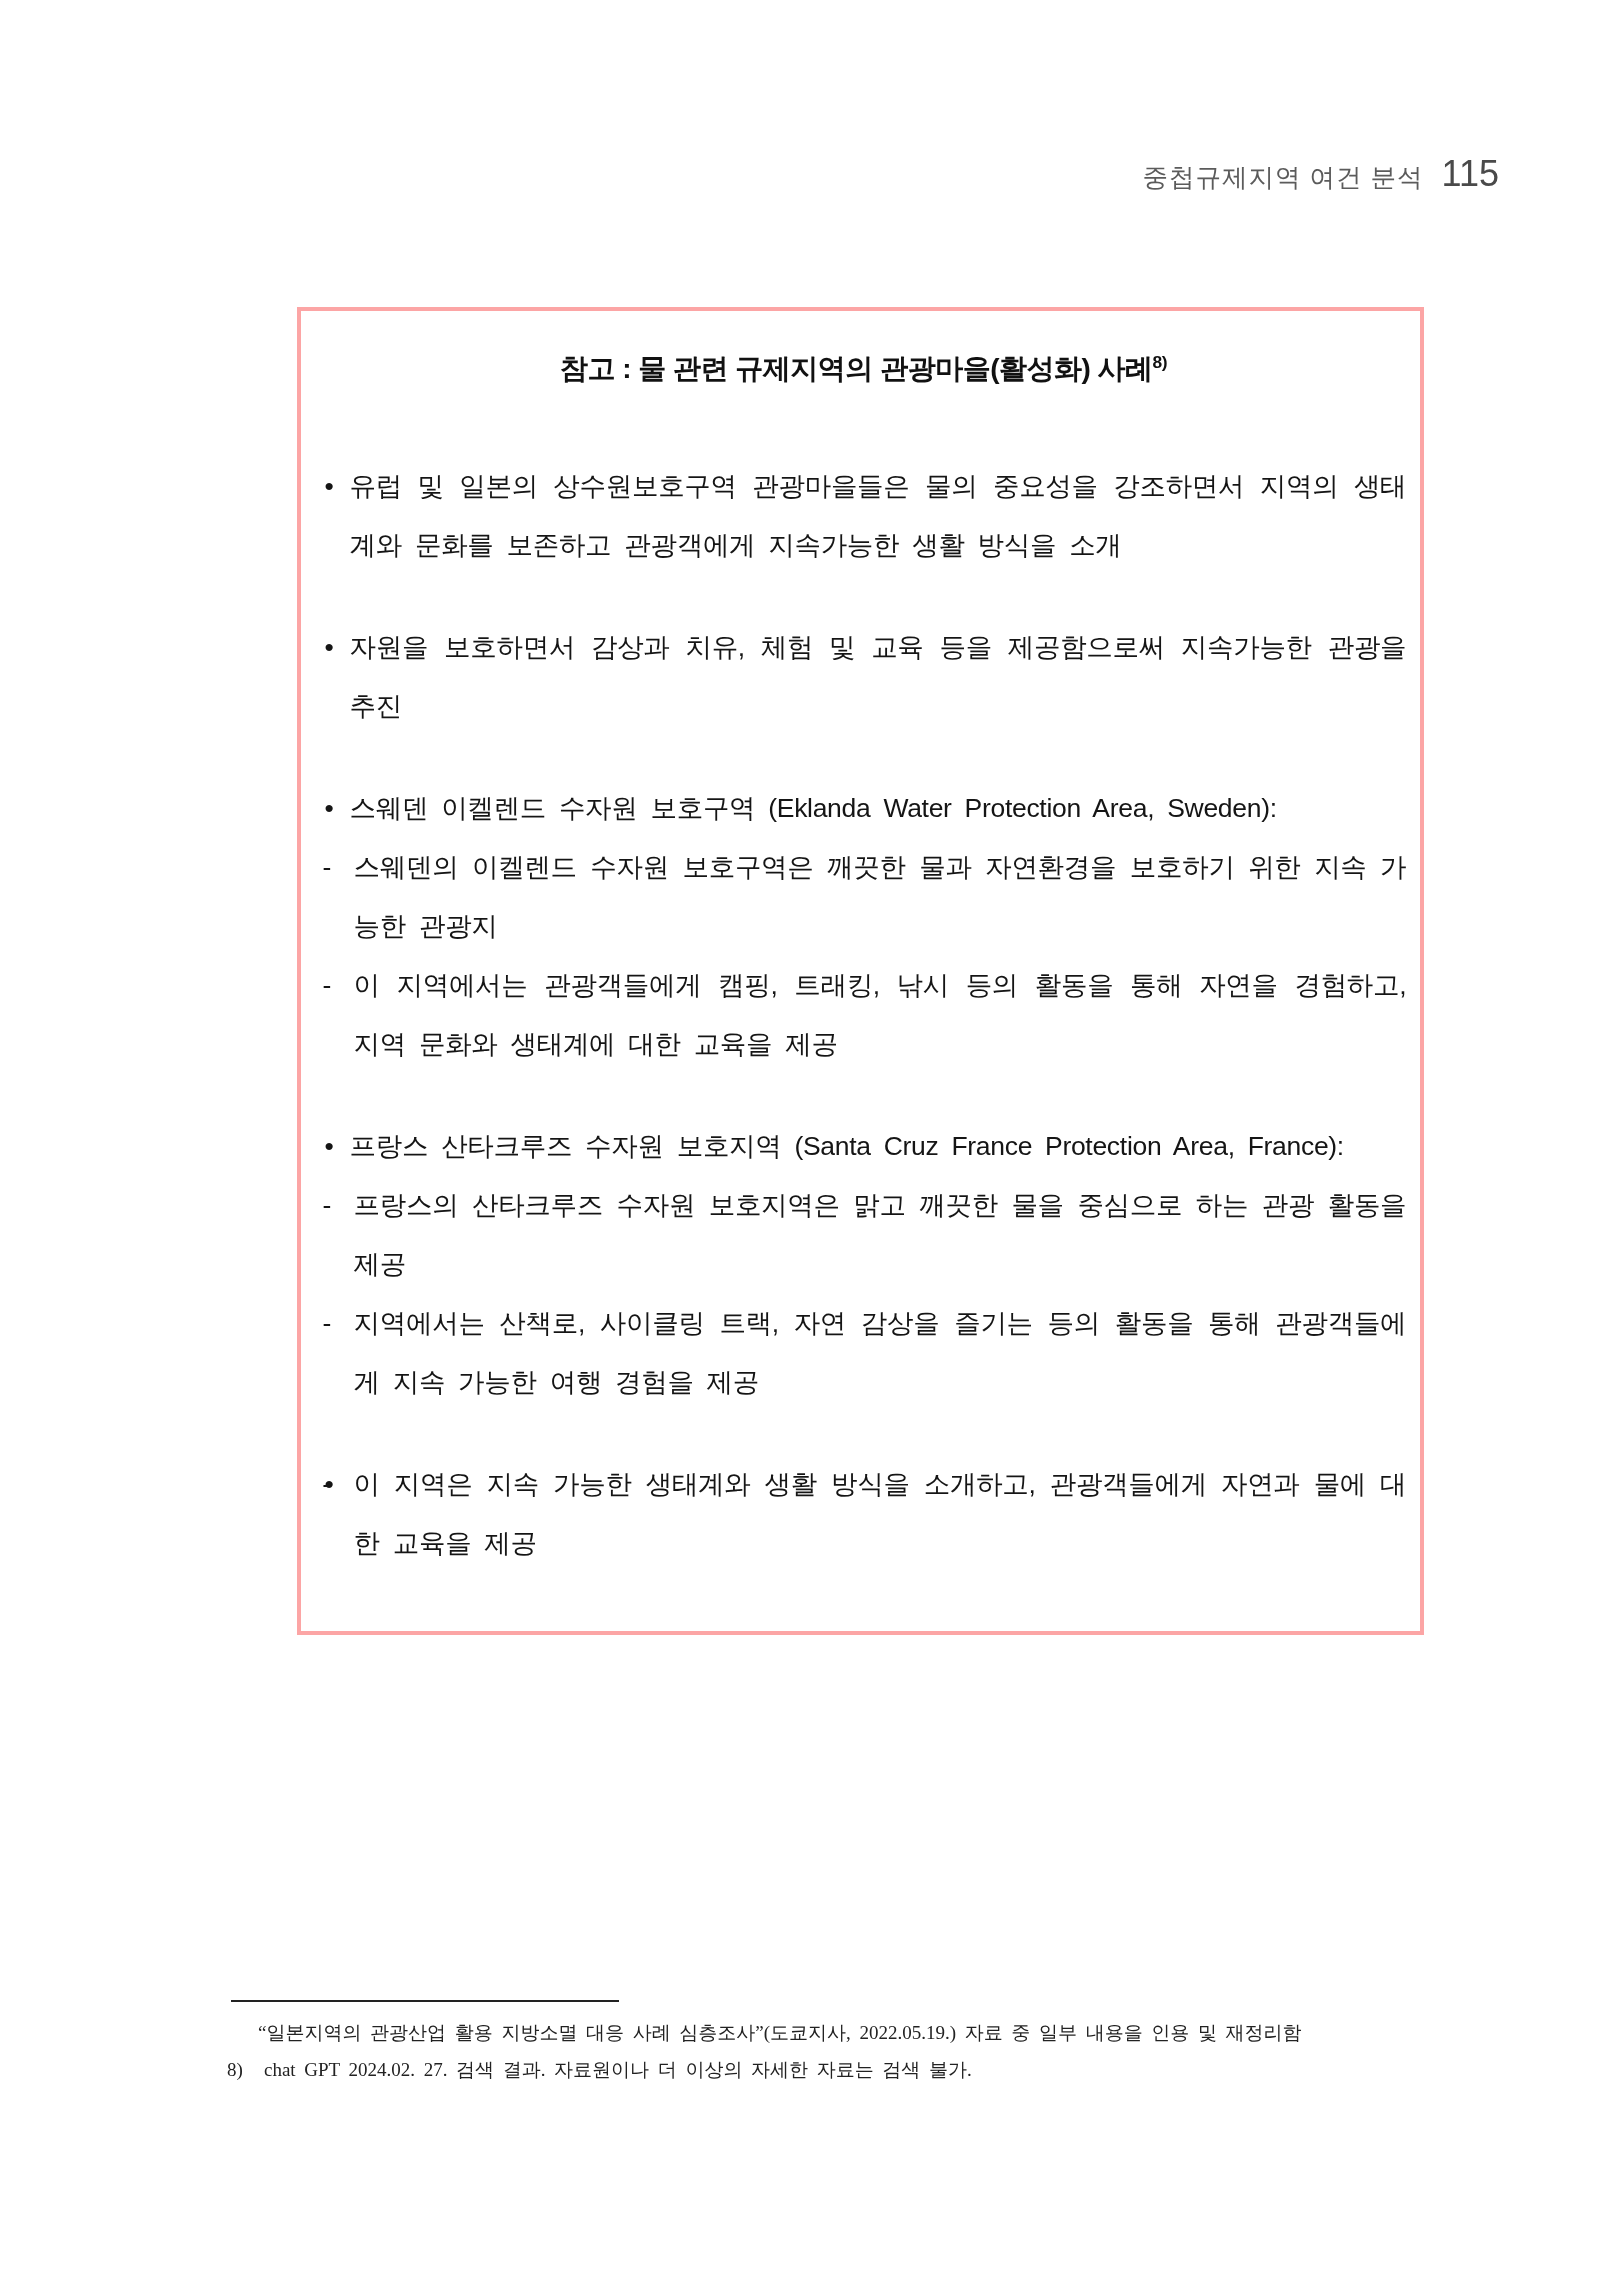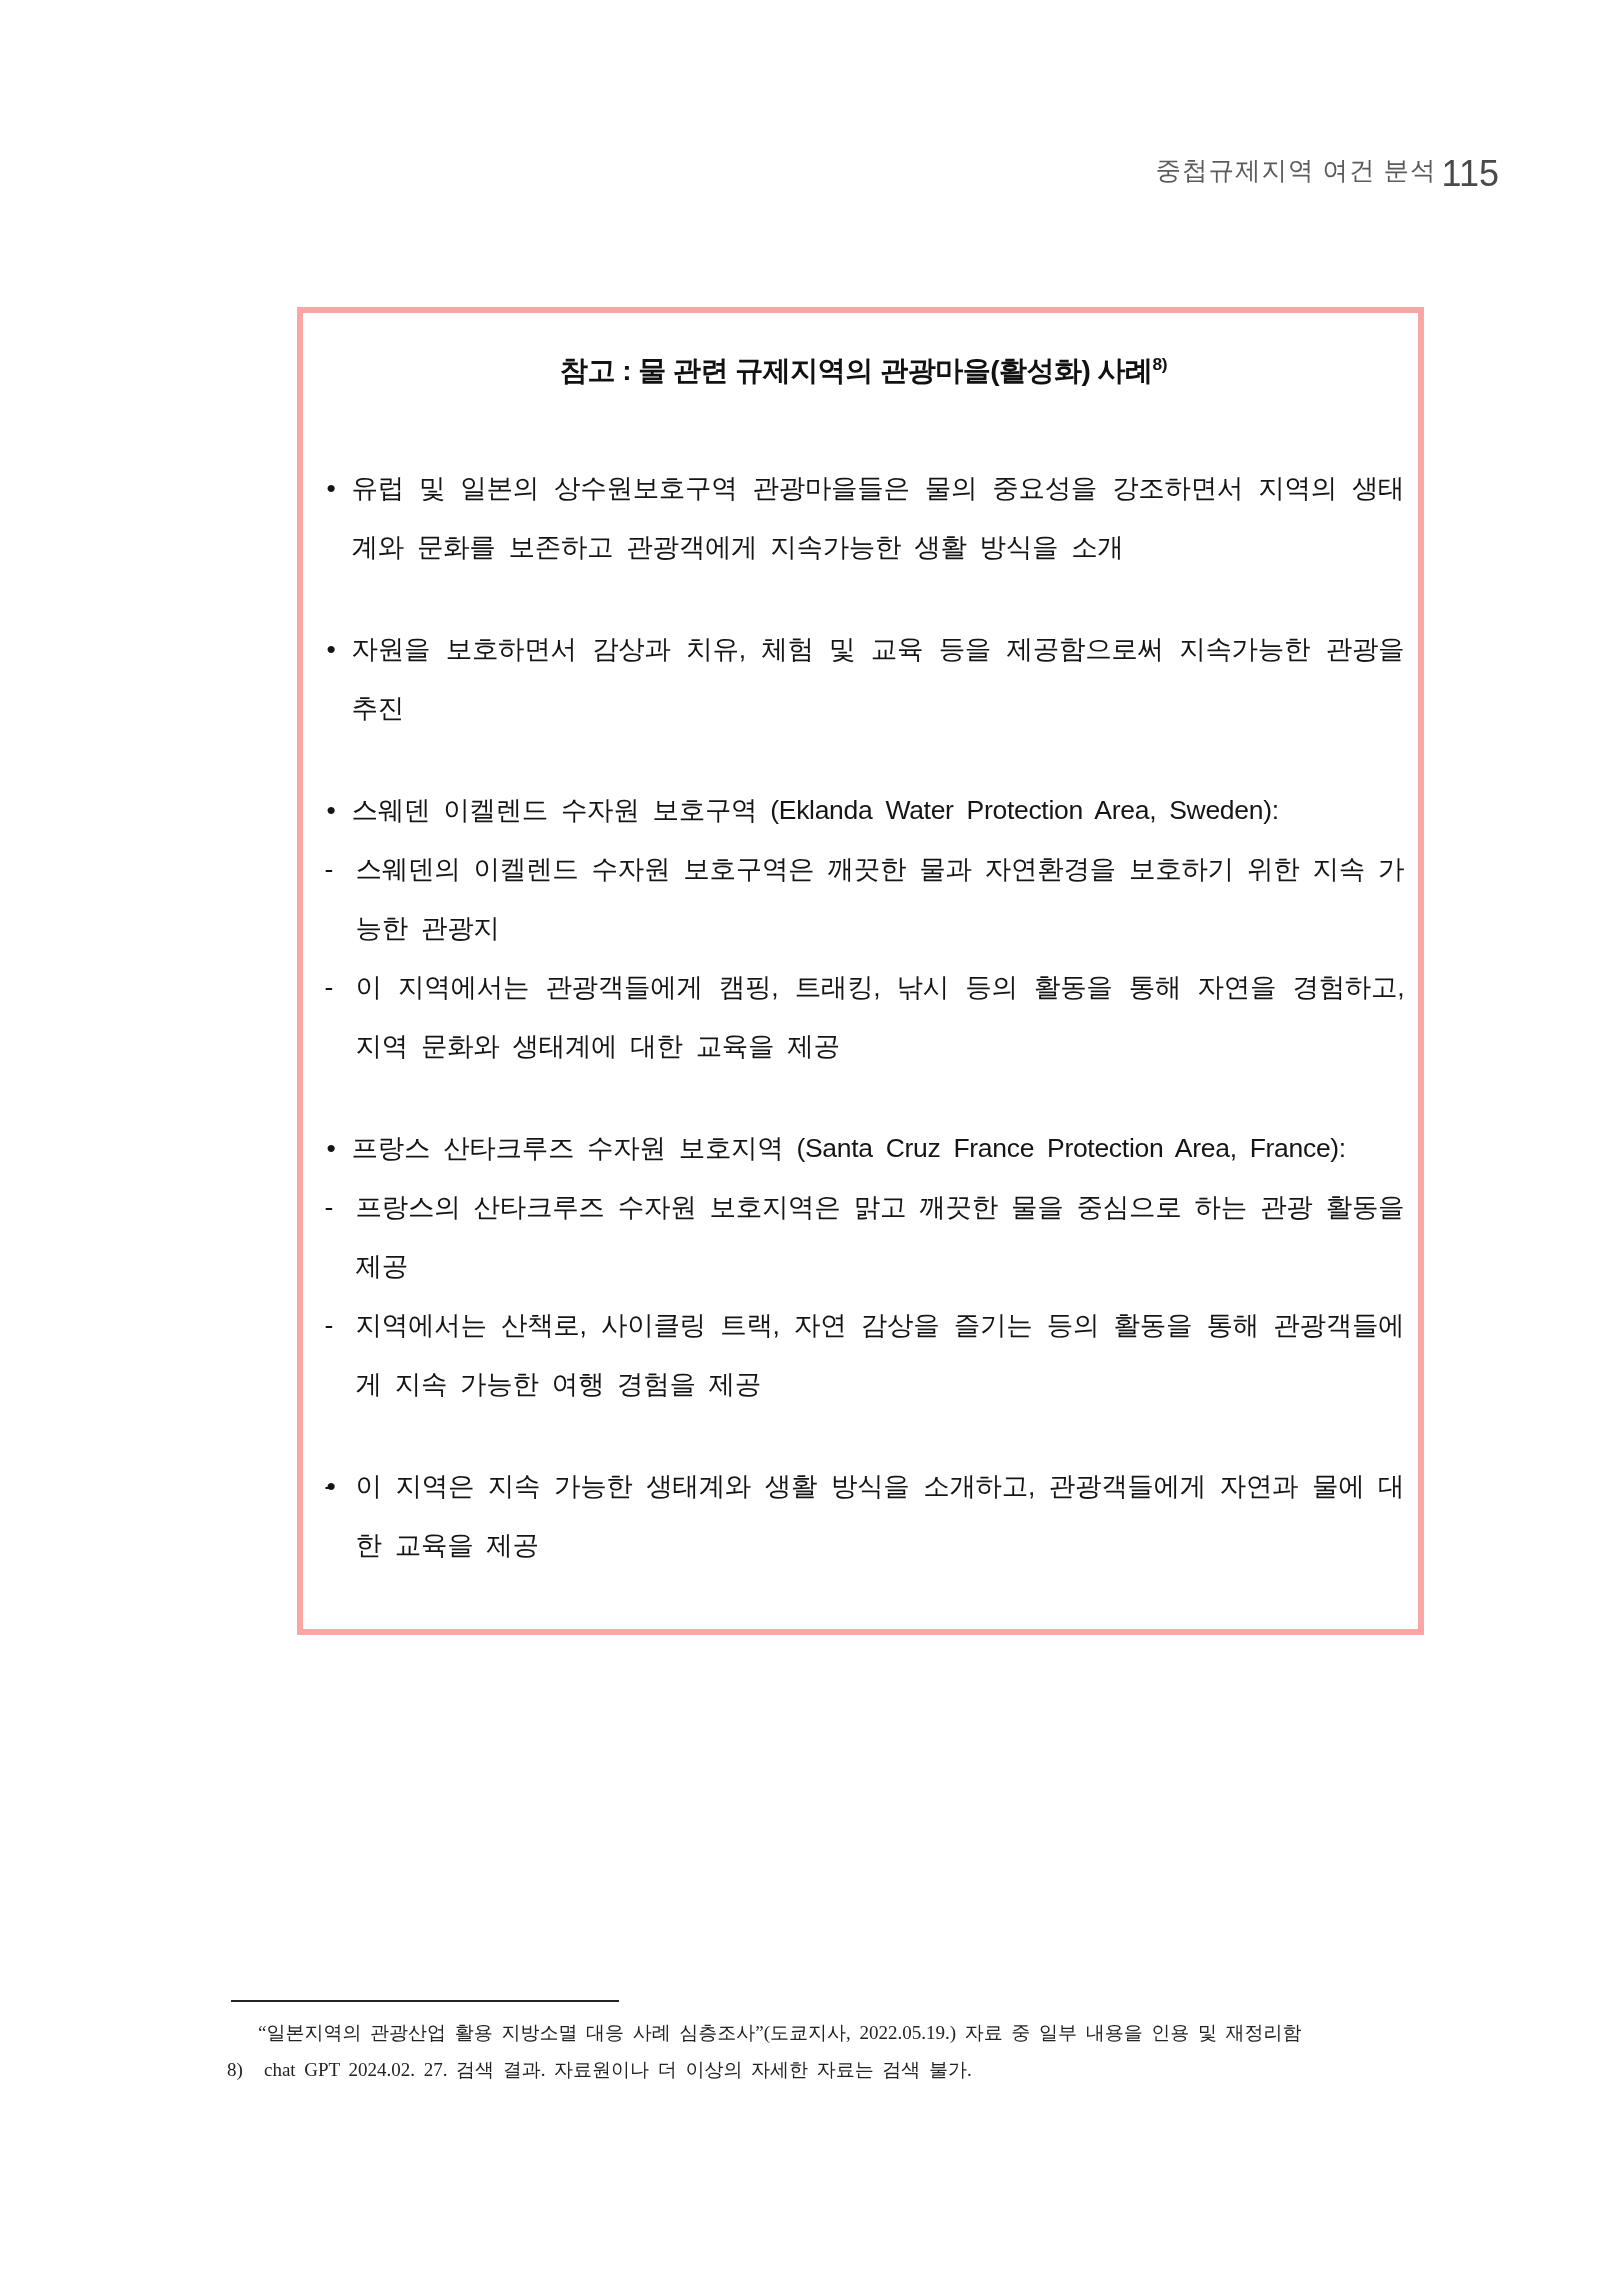--- a/index.html
+++ b/index.html
@@ -3,29 +3,29 @@
 <meta charset="utf-8">
 <style>
   html,body { margin:0; padding:0; background:#ffffff; }
   body {
     width:1619px; height:2290px; position:relative; overflow:hidden;
     font-family:"Liberation Sans", sans-serif; color:#1a1a1a;
   }
   
   .page-header {
     position:absolute; top:153px; right:120px;
-    display:flex; align-items:flex-start; gap:5px;
+    display:flex; align-items:flex-end; gap:18px;
     color:#5b5b5b; font-size:25.5px; letter-spacing:1px; white-space:nowrap;
   }
   .page-number { font-size:36px; color:#4a4a4a; letter-spacing:0; }
 
   
   .note-box {
     position:absolute; left:297px; top:307px; width:1127px; height:1328px;
-    border:6px solid #fca5a5; box-sizing:border-box;
+    border:4px solid #fca5a5; box-sizing:border-box;
     padding:0 13.7px 0 19.6px; overflow:hidden;
   }
   .note-title {
     margin-top:39px; text-align:center;
     font-weight:700; font-size:28px; color:#111; letter-spacing:-0.5px;
     white-space:nowrap;
   }
   .note-title sup { font-size:0.62em; font-weight:700; }
 
   .group { margin-top:43px; }

